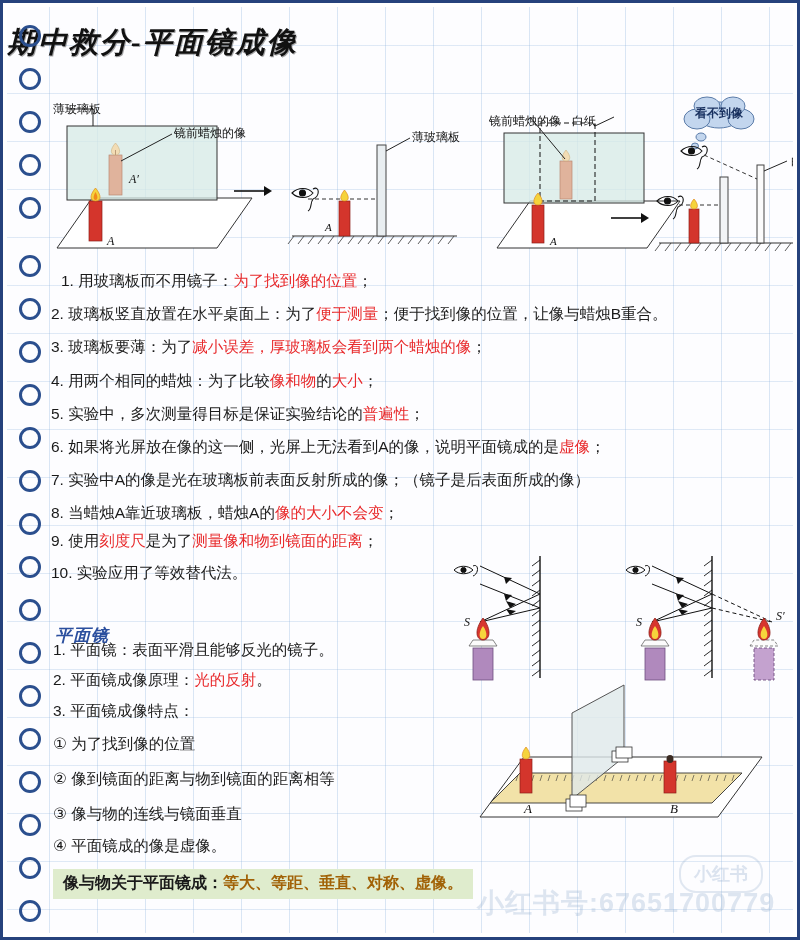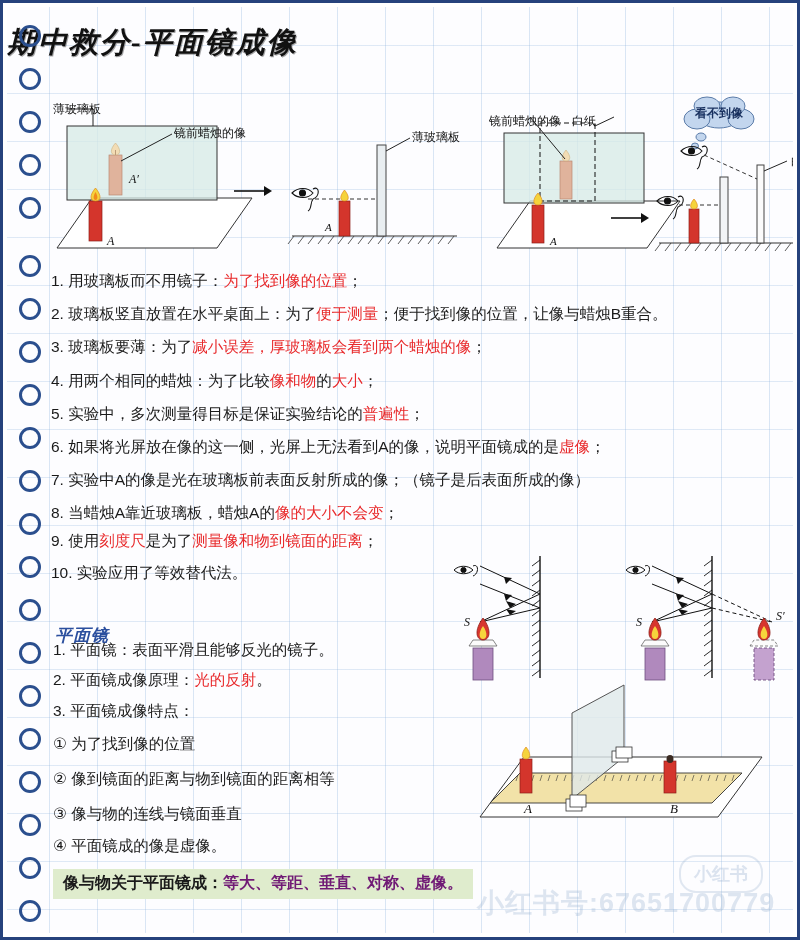--- a/index.html
+++ b/index.html
@@ -43,21 +43,21 @@
   .line{
     position:absolute;font-size:15.5px;color:#1a1a1a;white-space:nowrap;
     font-family:"Liberation Sans","DejaVu Sans",sans-serif;
   }
   .red{color:#e8292b;}
   .hl{
     position:absolute;background:#dfeccd;padding:4px 10px 5px 10px;
     font-family:"Liberation Serif","DejaVu Serif",serif;
     font-weight:bold;font-size:16px;color:#1a1a1a;white-space:nowrap;
   }
-  .hl .red{color:#701a75;}
+  .hl .red{color:#a16207;}
   .lbl{
     position:absolute;font-size:12px;color:#111;white-space:nowrap;
     font-family:"Liberation Serif","DejaVu Serif",serif;
   }
   svg{overflow:visible;}
   .wm{
     position:absolute;font-family:"Liberation Sans",sans-serif;font-weight:bold;
     color:rgba(150,175,205,.30);white-space:nowrap;pointer-events:none;
   }
   .wm-num{left:470px;top:878px;font-size:27px;letter-spacing:1px;}
@@ -260,21 +260,21 @@
         <g>
           <rect x="40" y="116" width="10" height="34" fill="#d4352c" stroke="#8d1f19" stroke-width="0.7"></rect>
           <path d="M45 106 C40.5 111 40.5 116 45 116 C49.5 116 49.5 111 45 106 Z" fill="#f5d33c" stroke="#e08a1e" stroke-width="0.7"></path>
         </g>
       </svg>
       <div class="lbl" style="left:658px;top:12px;color:#19305e;font-weight:bold;">看不到像</div>
       <div class="lbl" style="left:754px;top:60px;">白纸</div>
     </div>
 
     <div id="rules-list">
-        <div class="line" style="left: 44px; top: 264px;"><span>1. </span><span>用玻璃板而不用镜子：</span><span class="red">为了找到像的位置</span><span>；</span></div>
+        <div class="line" style="left: 44px; top: 264px; padding-left: 10px;"><span>1. </span><span>用玻璃板而不用镜子：</span><span class="red">为了找到像的位置</span><span>；</span></div>
         <div class="line" style="left: 44px; top: 297px;"><span>2. </span><span>玻璃板竖直放置在水平桌面上：为了</span><span class="red">便于测量</span><span>；便于找到像的位置，让像与蜡烛B重合。</span></div>
         <div class="line" style="left: 44px; top: 330px;"><span>3. </span><span>玻璃板要薄：为了</span><span class="red">减小误差，厚玻璃板会看到两个蜡烛的像</span><span>；</span></div>
         <div class="line" style="left: 44px; top: 364px;"><span>4. </span><span>用两个相同的蜡烛：为了比较</span><span class="red">像和物</span><span>的</span><span class="red">大小</span><span>；</span></div>
         <div class="line" style="left: 44px; top: 397px;"><span>5. </span><span>实验中，多次测量得目标是保证实验结论的</span><span class="red">普遍性</span><span>；</span></div>
         <div class="line" style="left: 44px; top: 430px;"><span>6. </span><span>如果将光屏放在像的这一侧，光屏上无法看到A的像，说明平面镜成的是</span><span class="red">虚像</span><span>；</span></div>
         <div class="line" style="left: 44px; top: 463px;"><span>7. </span><span>实验中A的像是光在玻璃板前表面反射所成的像；（镜子是后表面所成的像）</span></div>
         <div class="line" style="left: 44px; top: 496px;"><span>8. </span><span>当蜡烛A靠近玻璃板，蜡烛A的</span><span class="red">像的大小不会变</span><span>；</span></div>
         <div class="line" style="left: 44px; top: 524px;"><span>9. </span><span>使用</span><span class="red">刻度尺</span><span>是为了</span><span class="red">测量像和物到镜面的距离</span><span>；</span></div>
         <div class="line" style="left: 44px; top: 556px;"><span>10. </span><span>实验应用了等效替代法。</span></div>
       </div>

